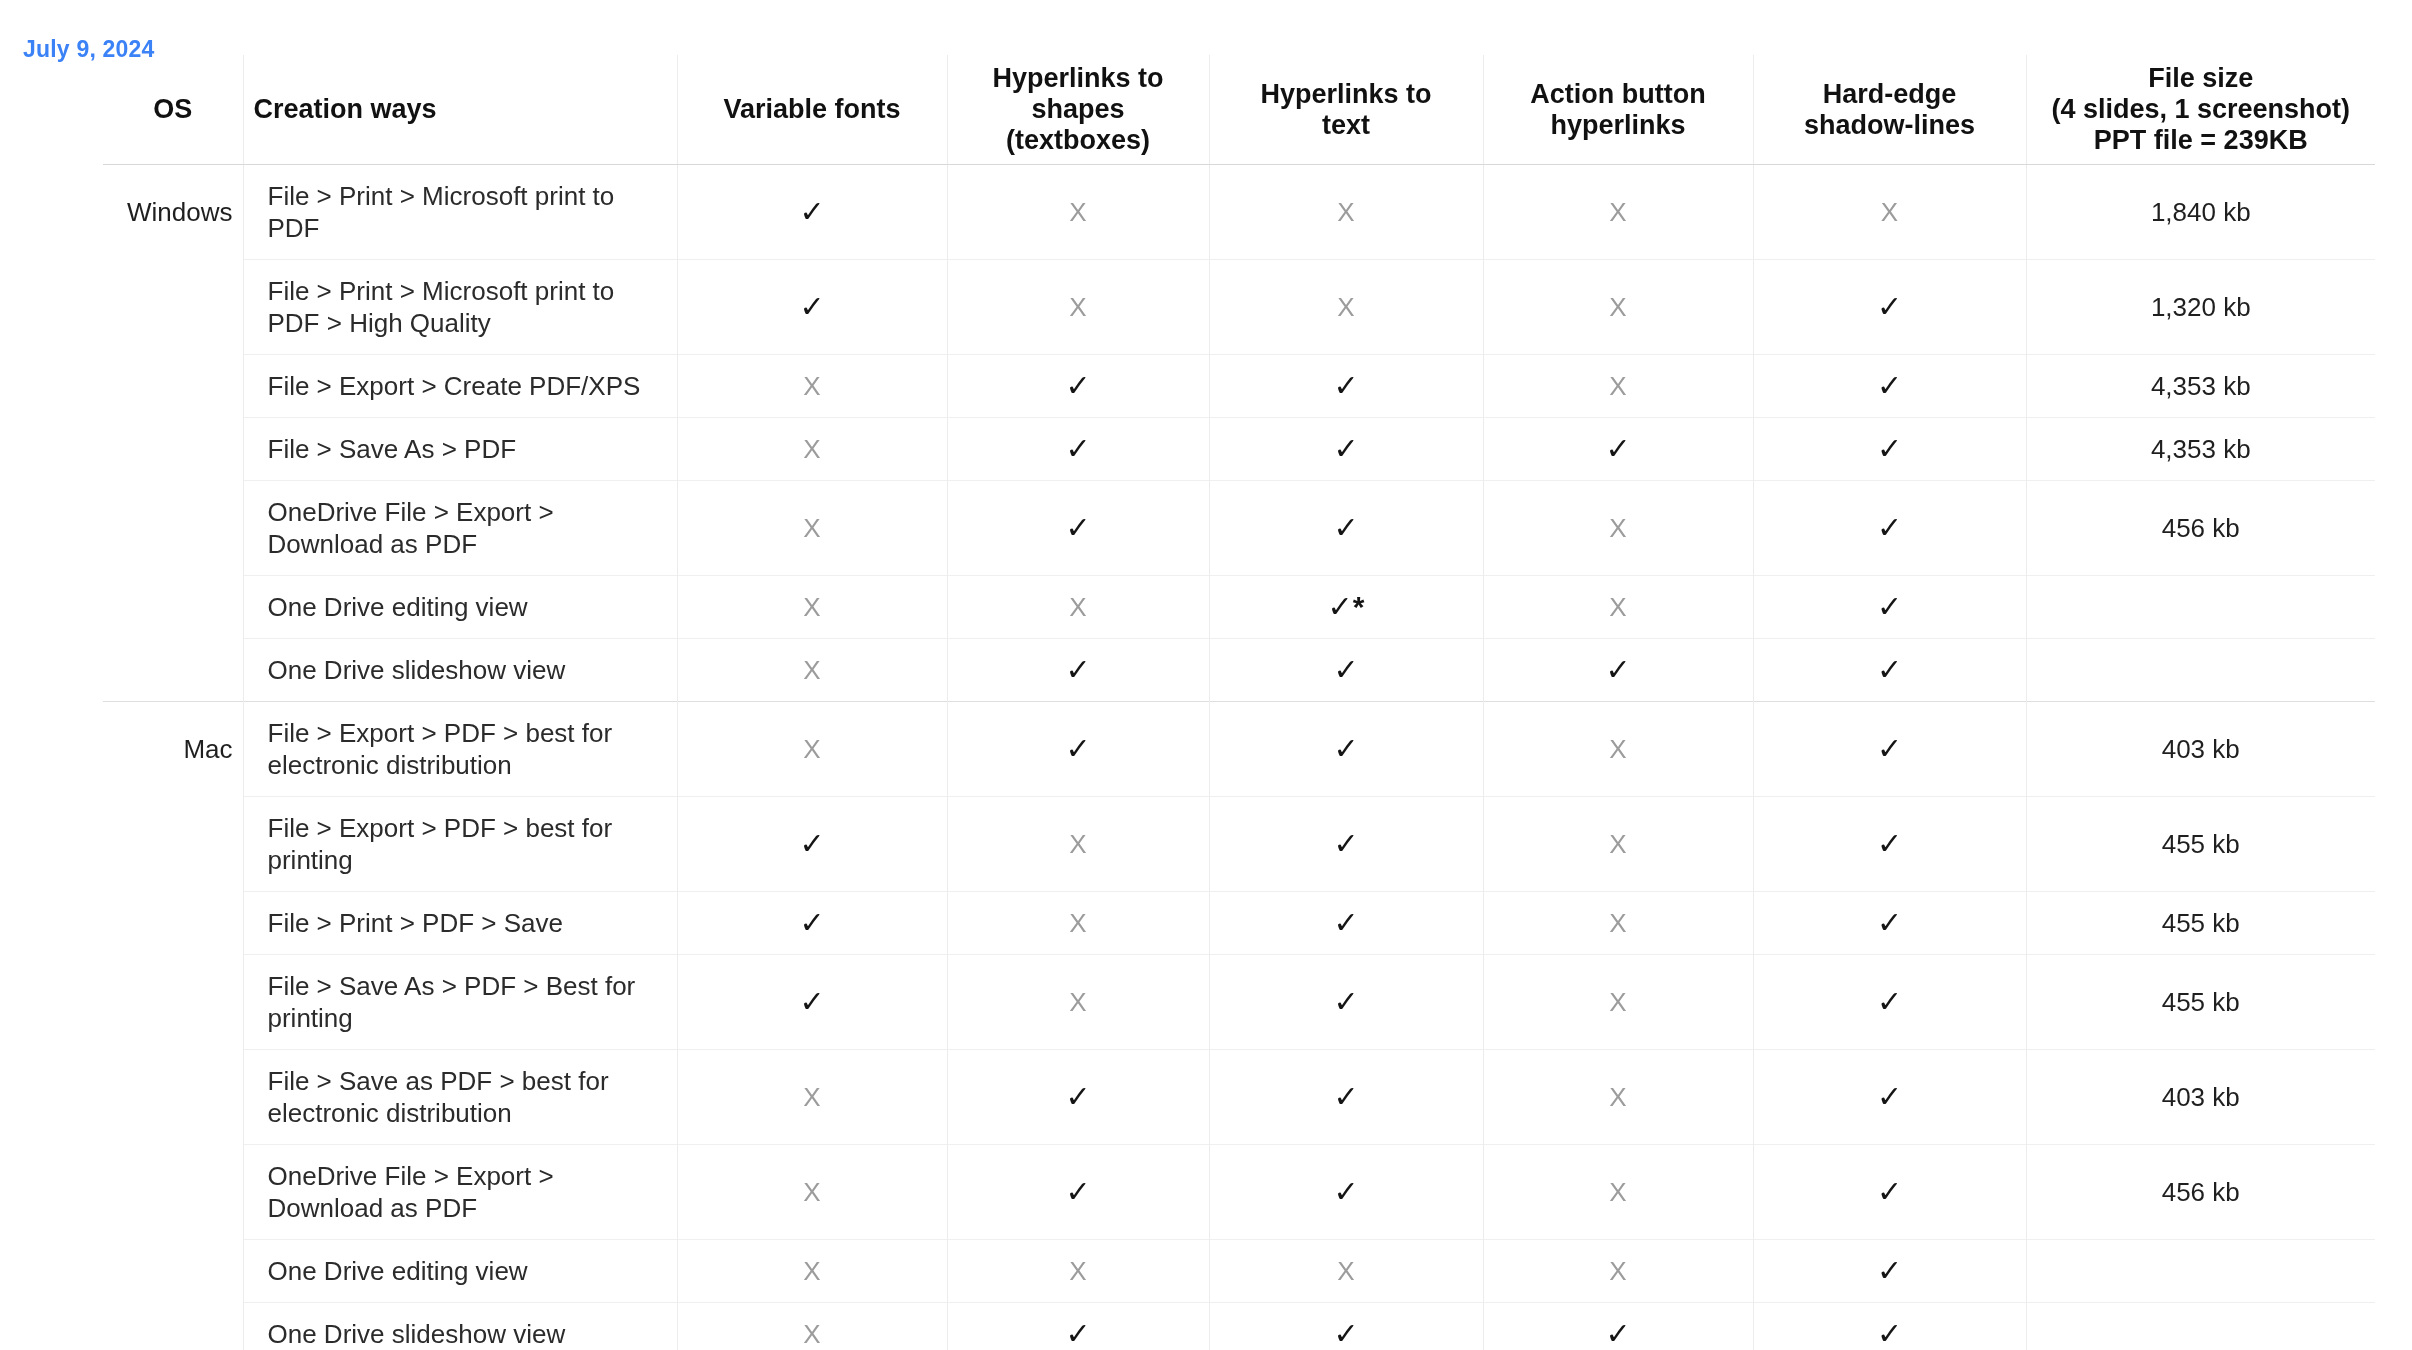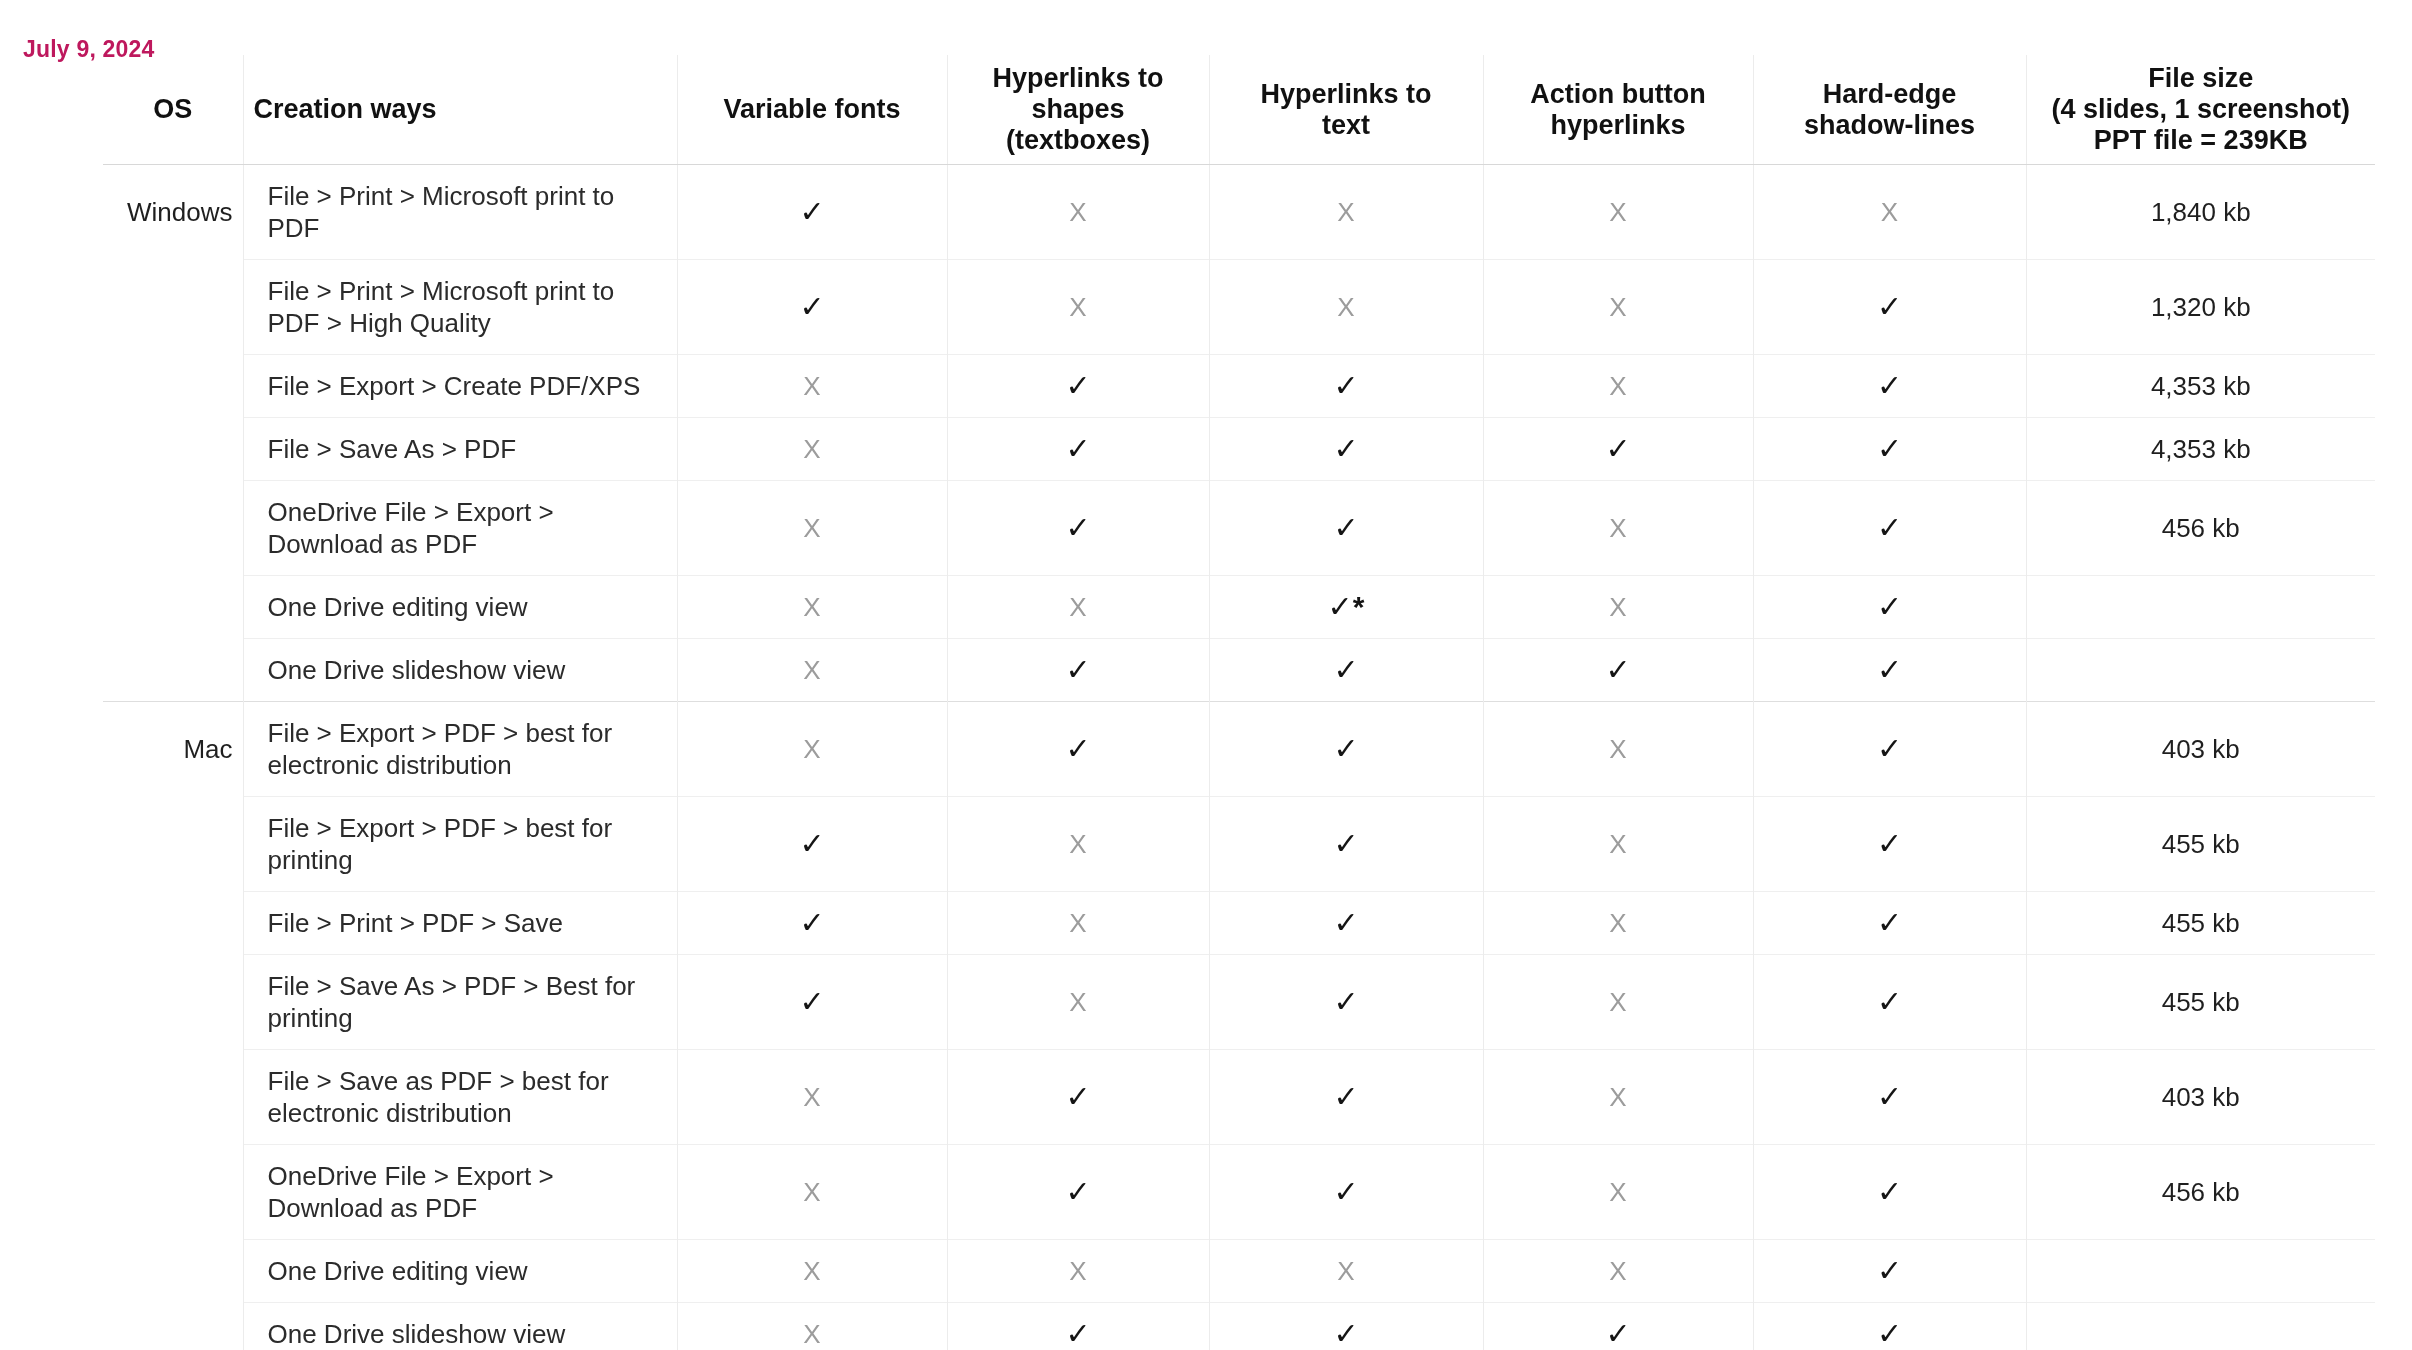--- a/index.html
+++ b/index.html
@@ -14,21 +14,21 @@
     height: 1350px;
     background: #ffffff;
     overflow: hidden;
   }
   .date {
     position: absolute;
     left: 23px;
     top: 36px;
     font-size: 23px;
     font-weight: 700;
-    color: #be185d;
+    color: #3b82f6;
     letter-spacing: 0.2px;
   }
   .table-wrap {
     position: absolute;
     left: 103px;
     top: 55px;
   }
   table.compare {
     border-collapse: collapse;
     table-layout: fixed;

